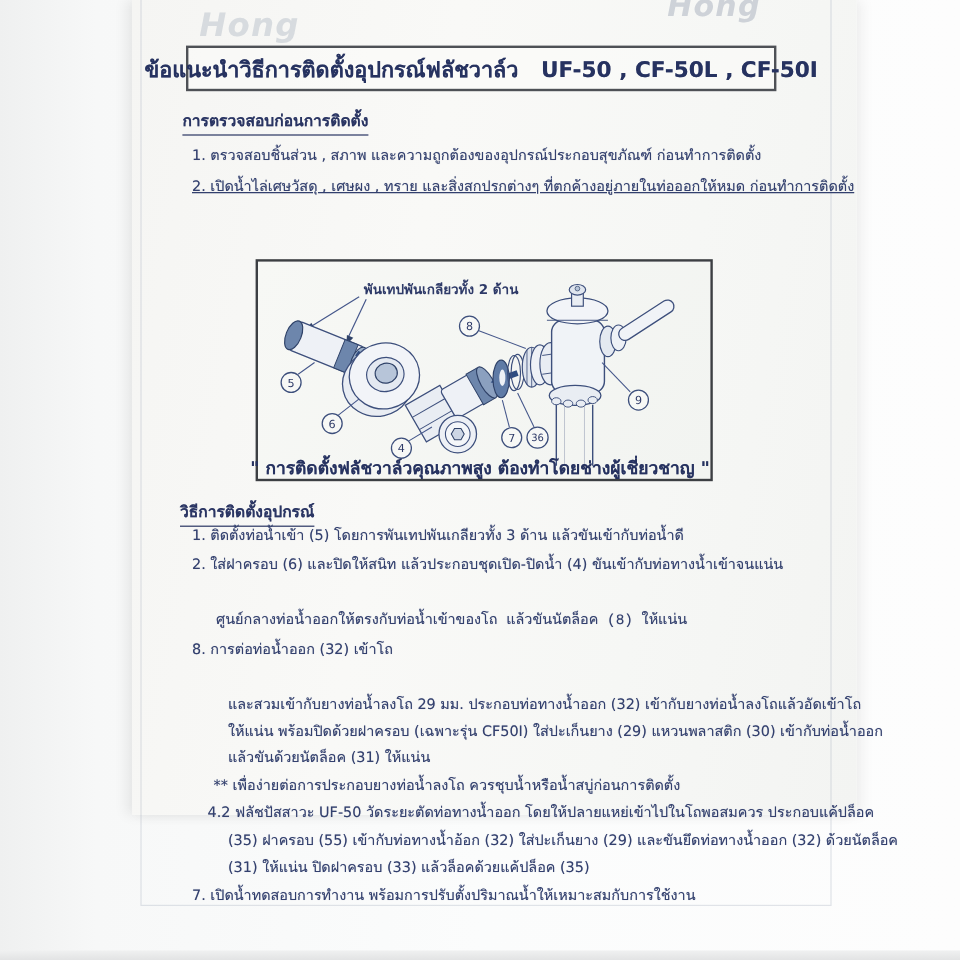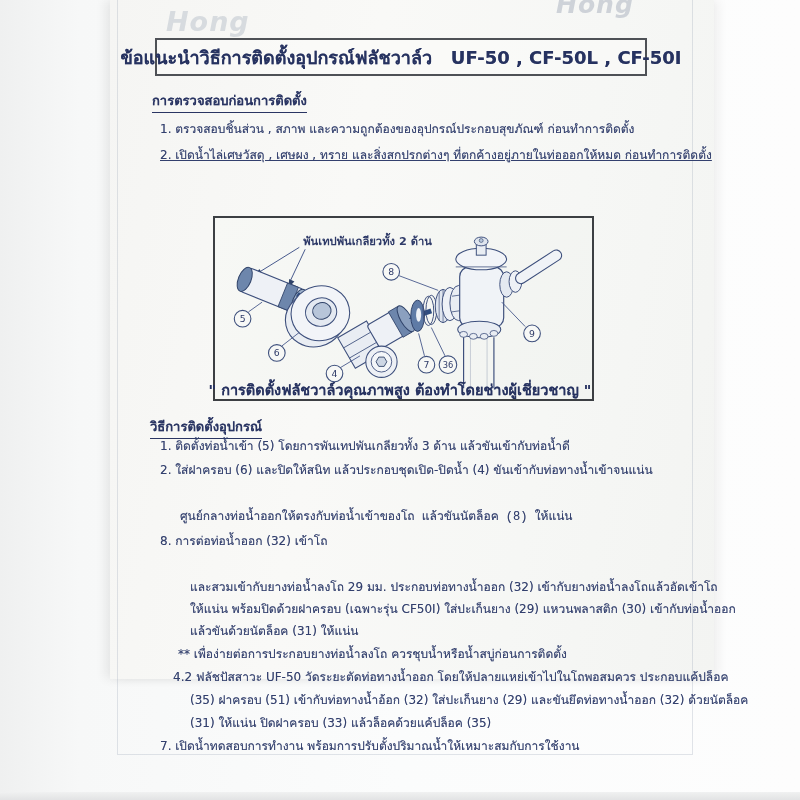--- a/index.html
+++ b/index.html
@@ -224,19 +224,19 @@
 
     <div class="ln i0" style="top:439px">1. ติดตั้งท่อน้ำเข้า (5) โดยการพันเทปพันเกลียวทั้ง 3 ด้าน แล้วขันเข้ากับท่อน้ำดี</div>
     <div class="ln i0" style="top:463px">2. ใส่ฝาครอบ (6) และปิดให้สนิท แล้วประกอบชุดเปิด-ปิดน้ำ (4) ขันเข้ากับท่อทางน้ำเข้าจนแน่น</div>
     <div class="ln i1" style="top:510px">ศูนย์กลางท่อน้ำออกให้ตรงกับท่อน้ำเข้าของโถ แล้วขันนัตล็อค (8) ให้แน่น</div>
     <div class="ln i0" style="top:534px">8. การต่อท่อน้ำออก (32) เข้าโถ</div>
     <div class="ln i3" style="top:580px">และสวมเข้ากับยางท่อน้ำลงโถ 29 มม. ประกอบท่อทางน้ำออก (32) เข้ากับยางท่อน้ำลงโถแล้วอัดเข้าโถ</div>
     <div class="ln i3" style="top:602px">ให้แน่น พร้อมปิดด้วยฝาครอบ (เฉพาะรุ่น CF50I) ใส่ปะเก็นยาง (29) แหวนพลาสติก (30) เข้ากับท่อน้ำออก</div>
     <div class="ln i3" style="top:624px">แล้วขันด้วยนัตล็อค (31) ให้แน่น</div>
     <div class="ln istar" style="top:647px">** เพื่อง่ายต่อการประกอบยางท่อน้ำลงโถ ควรชุบน้ำหรือน้ำสบู่ก่อนการติดตั้ง</div>
     <div class="ln i2" style="top:670px">4.2 ฟลัชปัสสาวะ UF-50 วัดระยะตัดท่อทางน้ำออก โดยให้ปลายแหย่เข้าไปในโถพอสมควร ประกอบแค้ปล็อค</div>
-    <div class="ln i3" style="top:693px">(35) ฝาครอบ (51) เข้ากับท่อทางน้ำอ้อก (32) ใส่ปะเก็นยาง (29) และขันยึดท่อทางน้ำออก (32) ด้วยนัตล็อค</div>
+    <div class="ln i3" style="top:693px">(35) ฝาครอบ (55) เข้ากับท่อทางน้ำอ้อก (32) ใส่ปะเก็นยาง (29) และขันยึดท่อทางน้ำออก (32) ด้วยนัตล็อค</div>
     <div class="ln i3" style="top:716px">(31) ให้แน่น ปิดฝาครอบ (33) แล้วล็อคด้วยแค้ปล็อค (35)</div>
     <div class="ln i0" style="top:739px">7. เปิดน้ำทดสอบการทำงาน พร้อมการปรับตั้งปริมาณน้ำให้เหมาะสมกับการใช้งาน</div>
   </div>
 
   <div class="bottom-band"></div>
 </div>
 
 </body></html>

